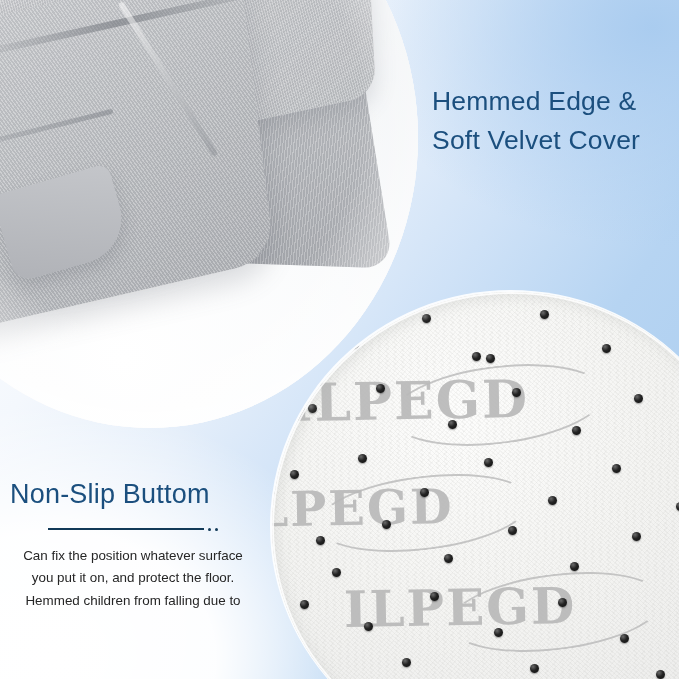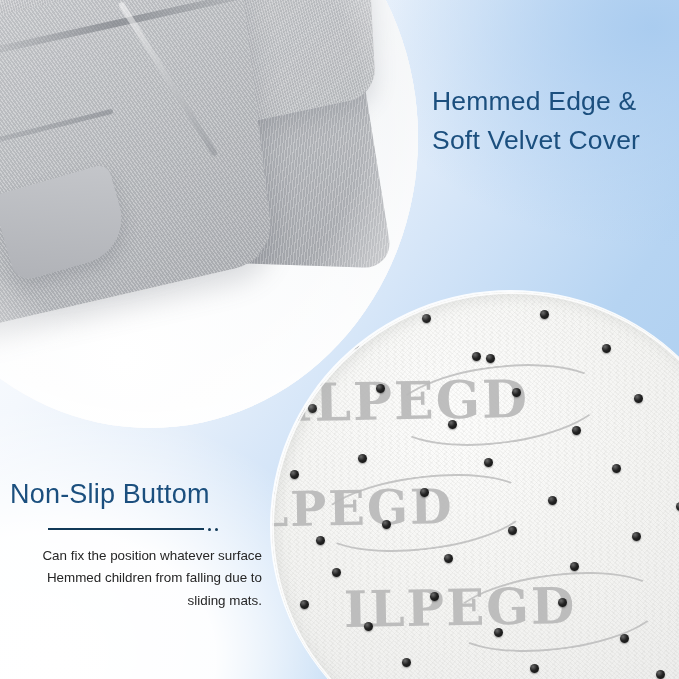--- a/index.html
+++ b/index.html
@@ -261,21 +261,21 @@
   }
   .divider-dot {
     width: 3px; height: 3px;
     border-radius: 50%;
     background: #123a58;
   }
   .body-left {
     color: #262626;
     font-size: 13.4px;
     line-height: 1.68;
-    text-align: right;
+    text-align: center;
   }
 </style>
 </head>
 <body>
 
 <div id="infographic">
 
   <div class="bg-wash"></div>
   <div class="bg-wash-2"></div>
 
@@ -355,18 +355,18 @@
     <div class="headline-left">Non-Slip Buttom</div>
 
     <div class="divider-row">
       <span class="divider-line"></span>
       <span class="divider-dot"></span>
       <span class="divider-dot"></span>
     </div>
 
     <div class="body-left">
       <div>Can fix the position whatever surface</div>
+      <div>you put it on, and protect the floor.</div>
       <div>Hemmed children from falling due to</div>
-      <div>sliding mats.</div>
     </div>
   </div>
 
 </div>
 
 </body></html>

